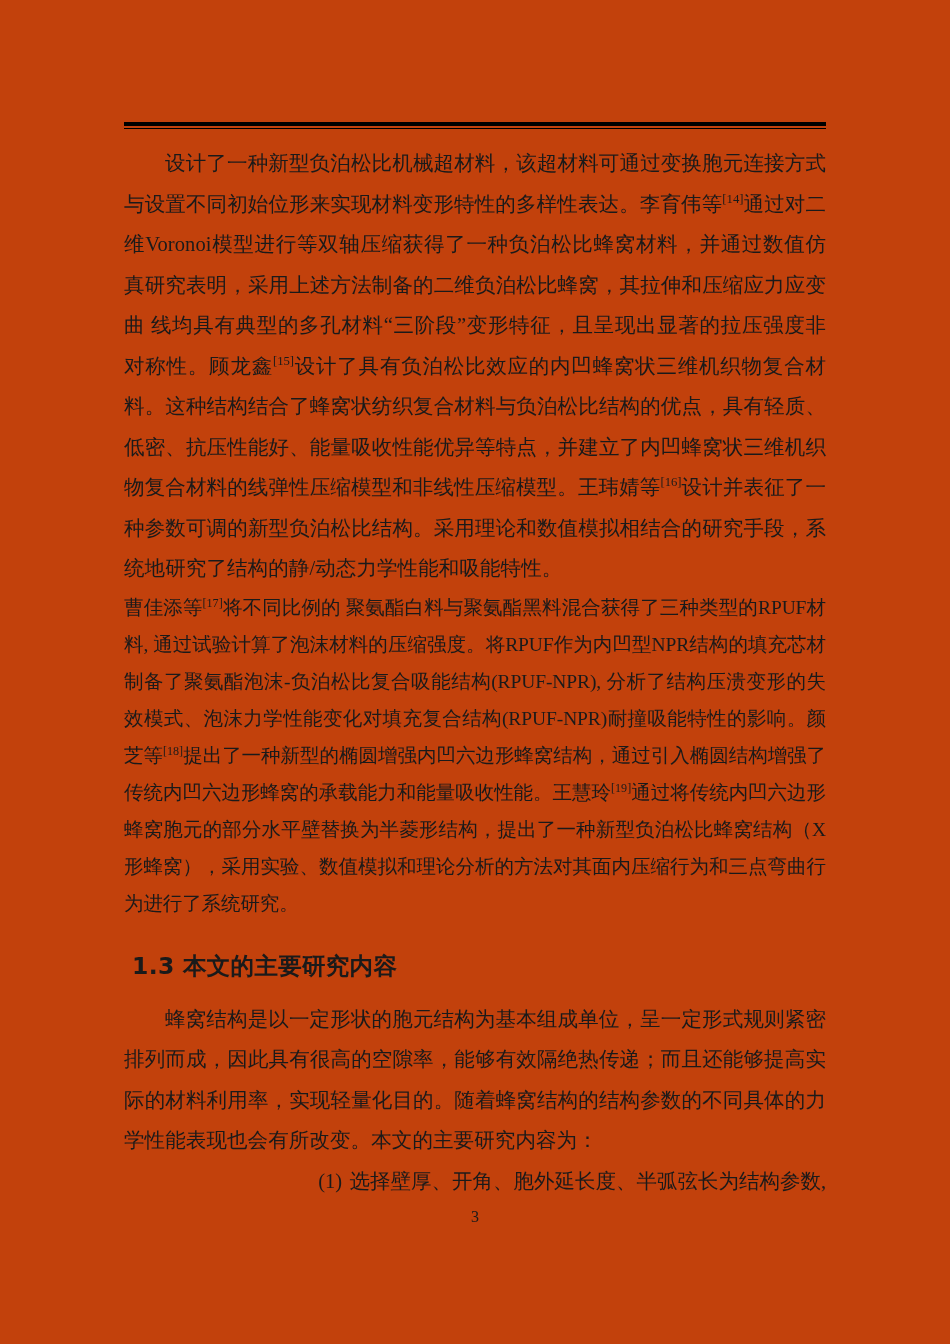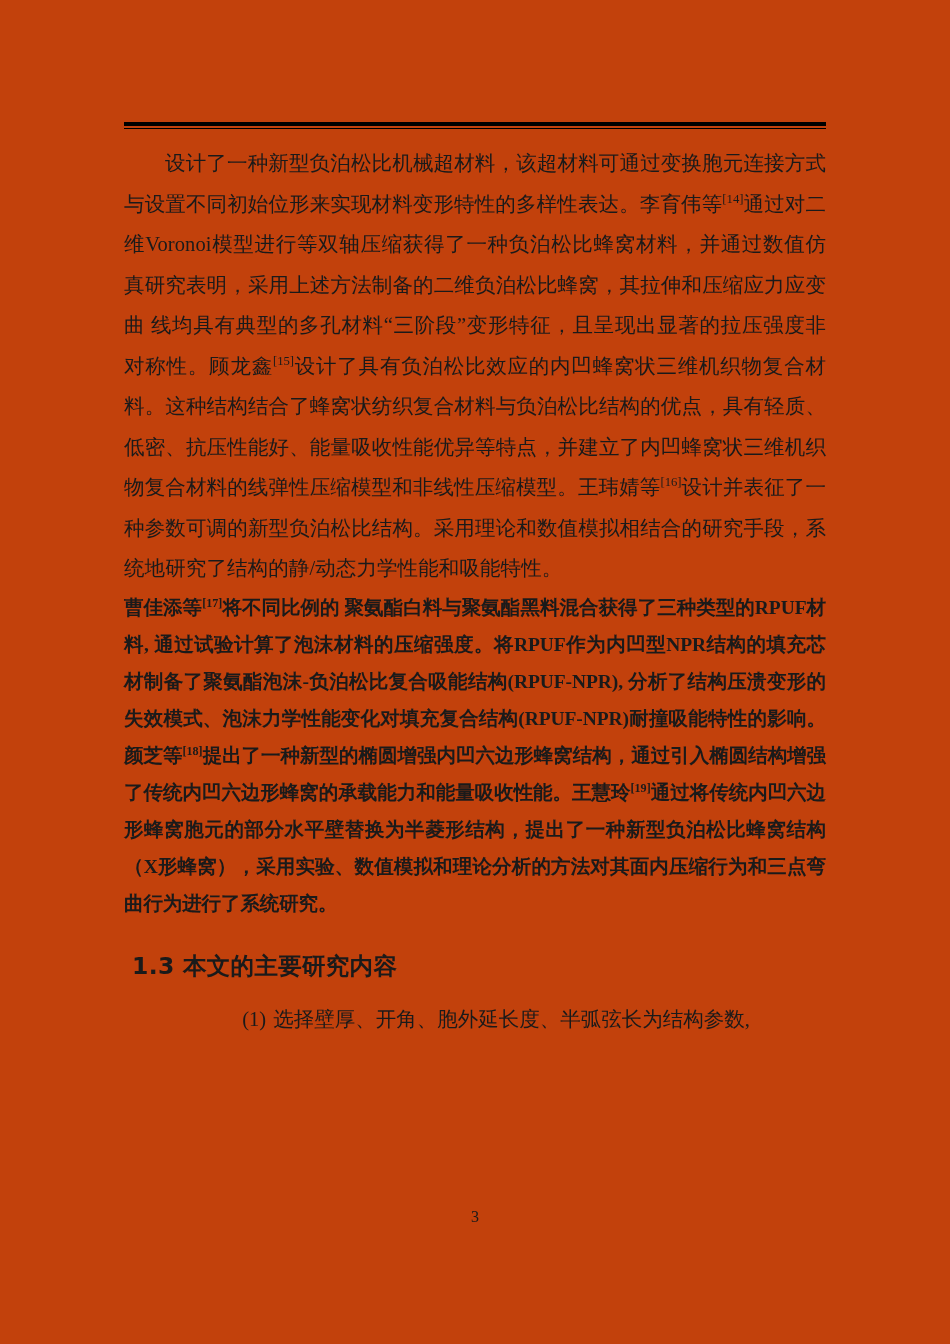--- a/index.html
+++ b/index.html
@@ -41,21 +41,20 @@
     text-align: justify;
     text-justify: inter-ideograph;
     letter-spacing: 0.1px;
     text-indent: 2em;
   }
   p.para.tight {
     line-height: 37px;
     font-size: 19.5px;
     letter-spacing: -0.1px;
     text-indent: 0;
-    font-weight: bold;
   }
   sup.cite {
     font-size: 0.62em;
     vertical-align: super;
     line-height: 0;
     letter-spacing: 0;
   }
   h2.section-heading {
     font-family: "DejaVu Sans", "Liberation Sans", sans-serif;
     font-weight: bold;
@@ -63,21 +62,21 @@
     line-height: 34px;
     margin: 27px 0 16px 8px;
     letter-spacing: 0.3px;
   }
   .list-item {
     margin: 0;
     font-size: 20.5px;
     line-height: 40.5px;
     text-indent: 0;
     padding-left: 2.05em;
-    text-align: center;
+    text-align: right;
   }
   .list-item .num {
     margin-right: 0.35em;
   }
   .page-number {
     position: absolute;
     left: 0;
     right: 0;
     top: 1208px;
     text-align: center;
@@ -97,20 +96,21 @@
 
     <div class="body-block">
 
       <p class="para">设计了一种新型负泊松比机械超材料，该超材料可通过变换胞元连接方式与设置不同初始位形来实现材料变形特性的多样性表达。李育伟等<sup class="cite">[14]</sup>通过对二维Voronoi模型进行等双轴压缩获得了一种负泊松比蜂窝材料，并通过数值仿真研究表明，采用上述方法制备的二维负泊松比蜂窝，其拉伸和压缩应力应变曲 线均具有典型的多孔材料“三阶段”变形特征，且呈现出显著的拉压强度非对称性。顾龙鑫<sup class="cite">[15]</sup>设计了具有负泊松比效应的内凹蜂窝状三维机织物复合材料。这种结构结合了蜂窝状纺织复合材料与负泊松比结构的优点，具有轻质、低密、抗压性能好、能量吸收性能优异等特点，并建立了内凹蜂窝状三维机织物复合材料的线弹性压缩模型和非线性压缩模型。王玮婧等<sup class="cite">[16]</sup>设计并表征了一种参数可调的新型负泊松比结构。采用理论和数值模拟相结合的研究手段，系统地研究了结构的静/动态力学性能和吸能特性。</p>
 
       <p class="para tight">曹佳添等<sup class="cite">[17]</sup>将不同比例的 聚氨酯白料与聚氨酯黑料混合获得了三种类型的RPUF材料, 通过试验计算了泡沫材料的压缩强度。将RPUF作为内凹型NPR结构的填充芯材制备了聚氨酯泡沫-负泊松比复合吸能结构(RPUF-NPR), 分析了结构压溃变形的失效模式、泡沫力学性能变化对填充复合结构(RPUF-NPR)耐撞吸能特性的影响。颜芝等<sup class="cite">[18]</sup>提出了一种新型的椭圆增强内凹六边形蜂窝结构，通过引入椭圆结构增强了传统内凹六边形蜂窝的承载能力和能量吸收性能。王慧玲<sup class="cite">[19]</sup>通过将传统内凹六边形蜂窝胞元的部分水平壁替换为半菱形结构，提出了一种新型负泊松比蜂窝结构（X形蜂窝），采用实验、数值模拟和理论分析的方法对其面内压缩行为和三点弯曲行为进行了系统研究。</p>
 
       <h2 class="section-heading">1.3 本文的主要研究内容</h2>
 
 
+      <p class="para">蜂窝结构是以一定形状的胞元结构为基本组成单位，呈一定形式规则紧密排列而成，因此具有很高的空隙率，能够有效隔绝热传递；而且还能够提高实际的材料利用率，实现轻量化目的。随着蜂窝结构的结构参数的不同具体的力学性能表现也会有所改变。本文的主要研究内容为：</p>
 
       <p class="list-item">
         <span class="num">(1)</span><span>选择壁厚、开角、胞外延长度、半弧弦长为结构参数,</span>
       </p>
 
     </div>
   </div>
 
   <div class="page-number">3</div>
 

